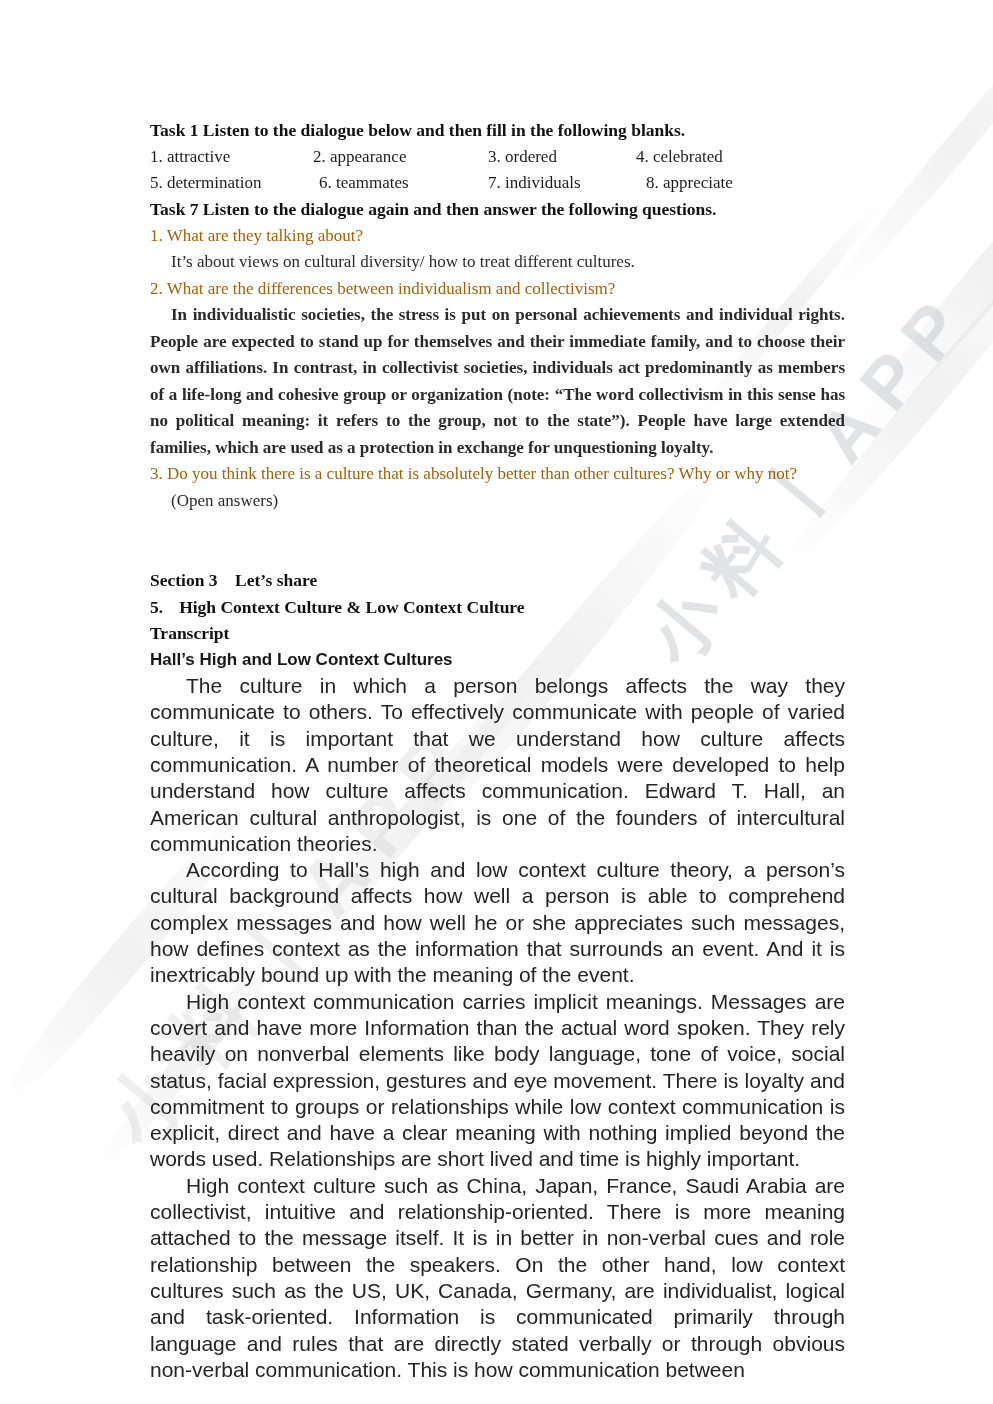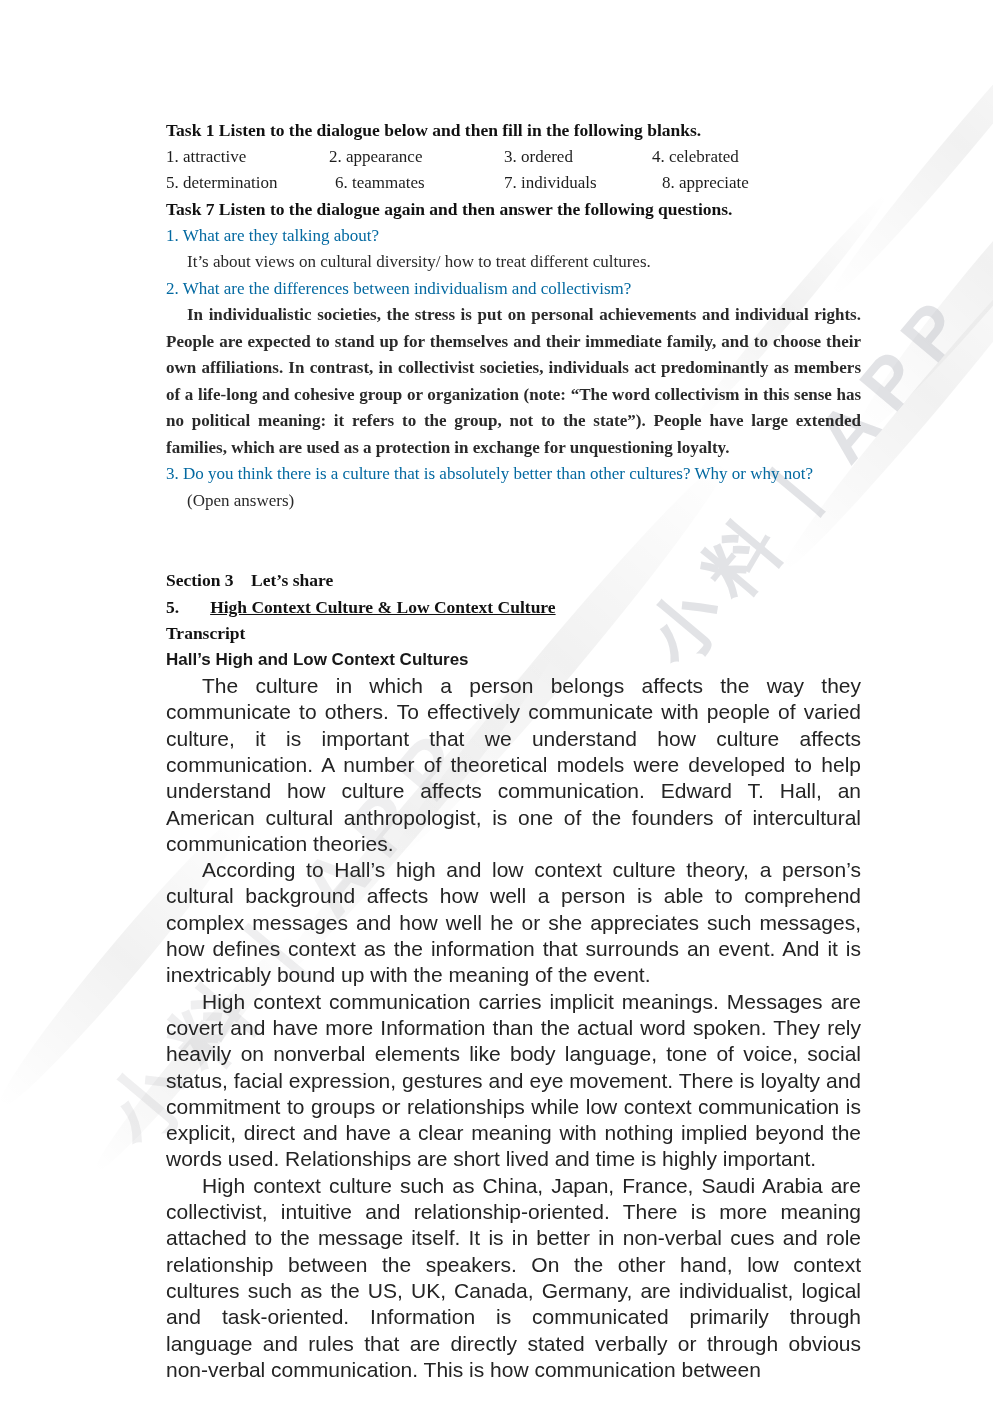--- a/index.html
+++ b/index.html
@@ -25,38 +25,38 @@
   .s8 { left:40px;  top:1040px; width:310px; height:26px; }
   .wm-text {
     position:absolute; transform:rotate(-50deg);
     font-family:"Liberation Sans", sans-serif; font-weight:bold;
     white-space:nowrap;
   }
   .wm-a { left:580px; top:430px; font-size:72px; letter-spacing:16px; color:rgba(158,163,172,0.30); }
   .wm-b { left:30px;  top:880px; font-size:80px; letter-spacing:20px; color:rgba(175,175,178,0.20); }
   
   .content {
-    position:absolute; left:166px; width:695px; top:117px; z-index:2;
+    position:absolute; left:150px; width:695px; top:117px; z-index:2;
     color:#1d1d1d; font-size:17px; line-height:26.5px;
   }
   .b { font-weight:bold; margin:0; font-size:17.5px; line-height:26.5px; color:#111; }
   .prewrap { white-space:pre-wrap;margin-top:15px; }
   .answers-grid {
     display:grid;
     grid-template-columns:163px 175px 148px 1fr;
     line-height:26.3px;
   }
   .cell-shift1 { padding-left:6px; }
   .cell-shift2 { padding-left:10px; }
   p { margin:0; }
-  .q { color:#0369a1; }
+  .q { color:#a16207; }
   .a-ind { padding-left:21px; color:#2a2a2a; }
   .a-just { text-align:justify; text-indent:21px; color:#2a2a2a;font-weight:bold; }
   .sec-gap { height:38px; }
-  .num-gap { margin-left:31px;text-decoration:underline; }
+  .num-gap { margin-left:16px; }
   
   .sans { font-family:"Liberation Sans", sans-serif; color:#242424; }
   .t-title { font-weight:bold; margin:0; font-size:17px; line-height:26.5px; color:#181818; }
   .tp { margin:0; text-align:justify; text-indent:36px; font-size:21px; line-height:26.3px; }
 </style>
 </head>
 <body>
 
 <div class="page">
 

